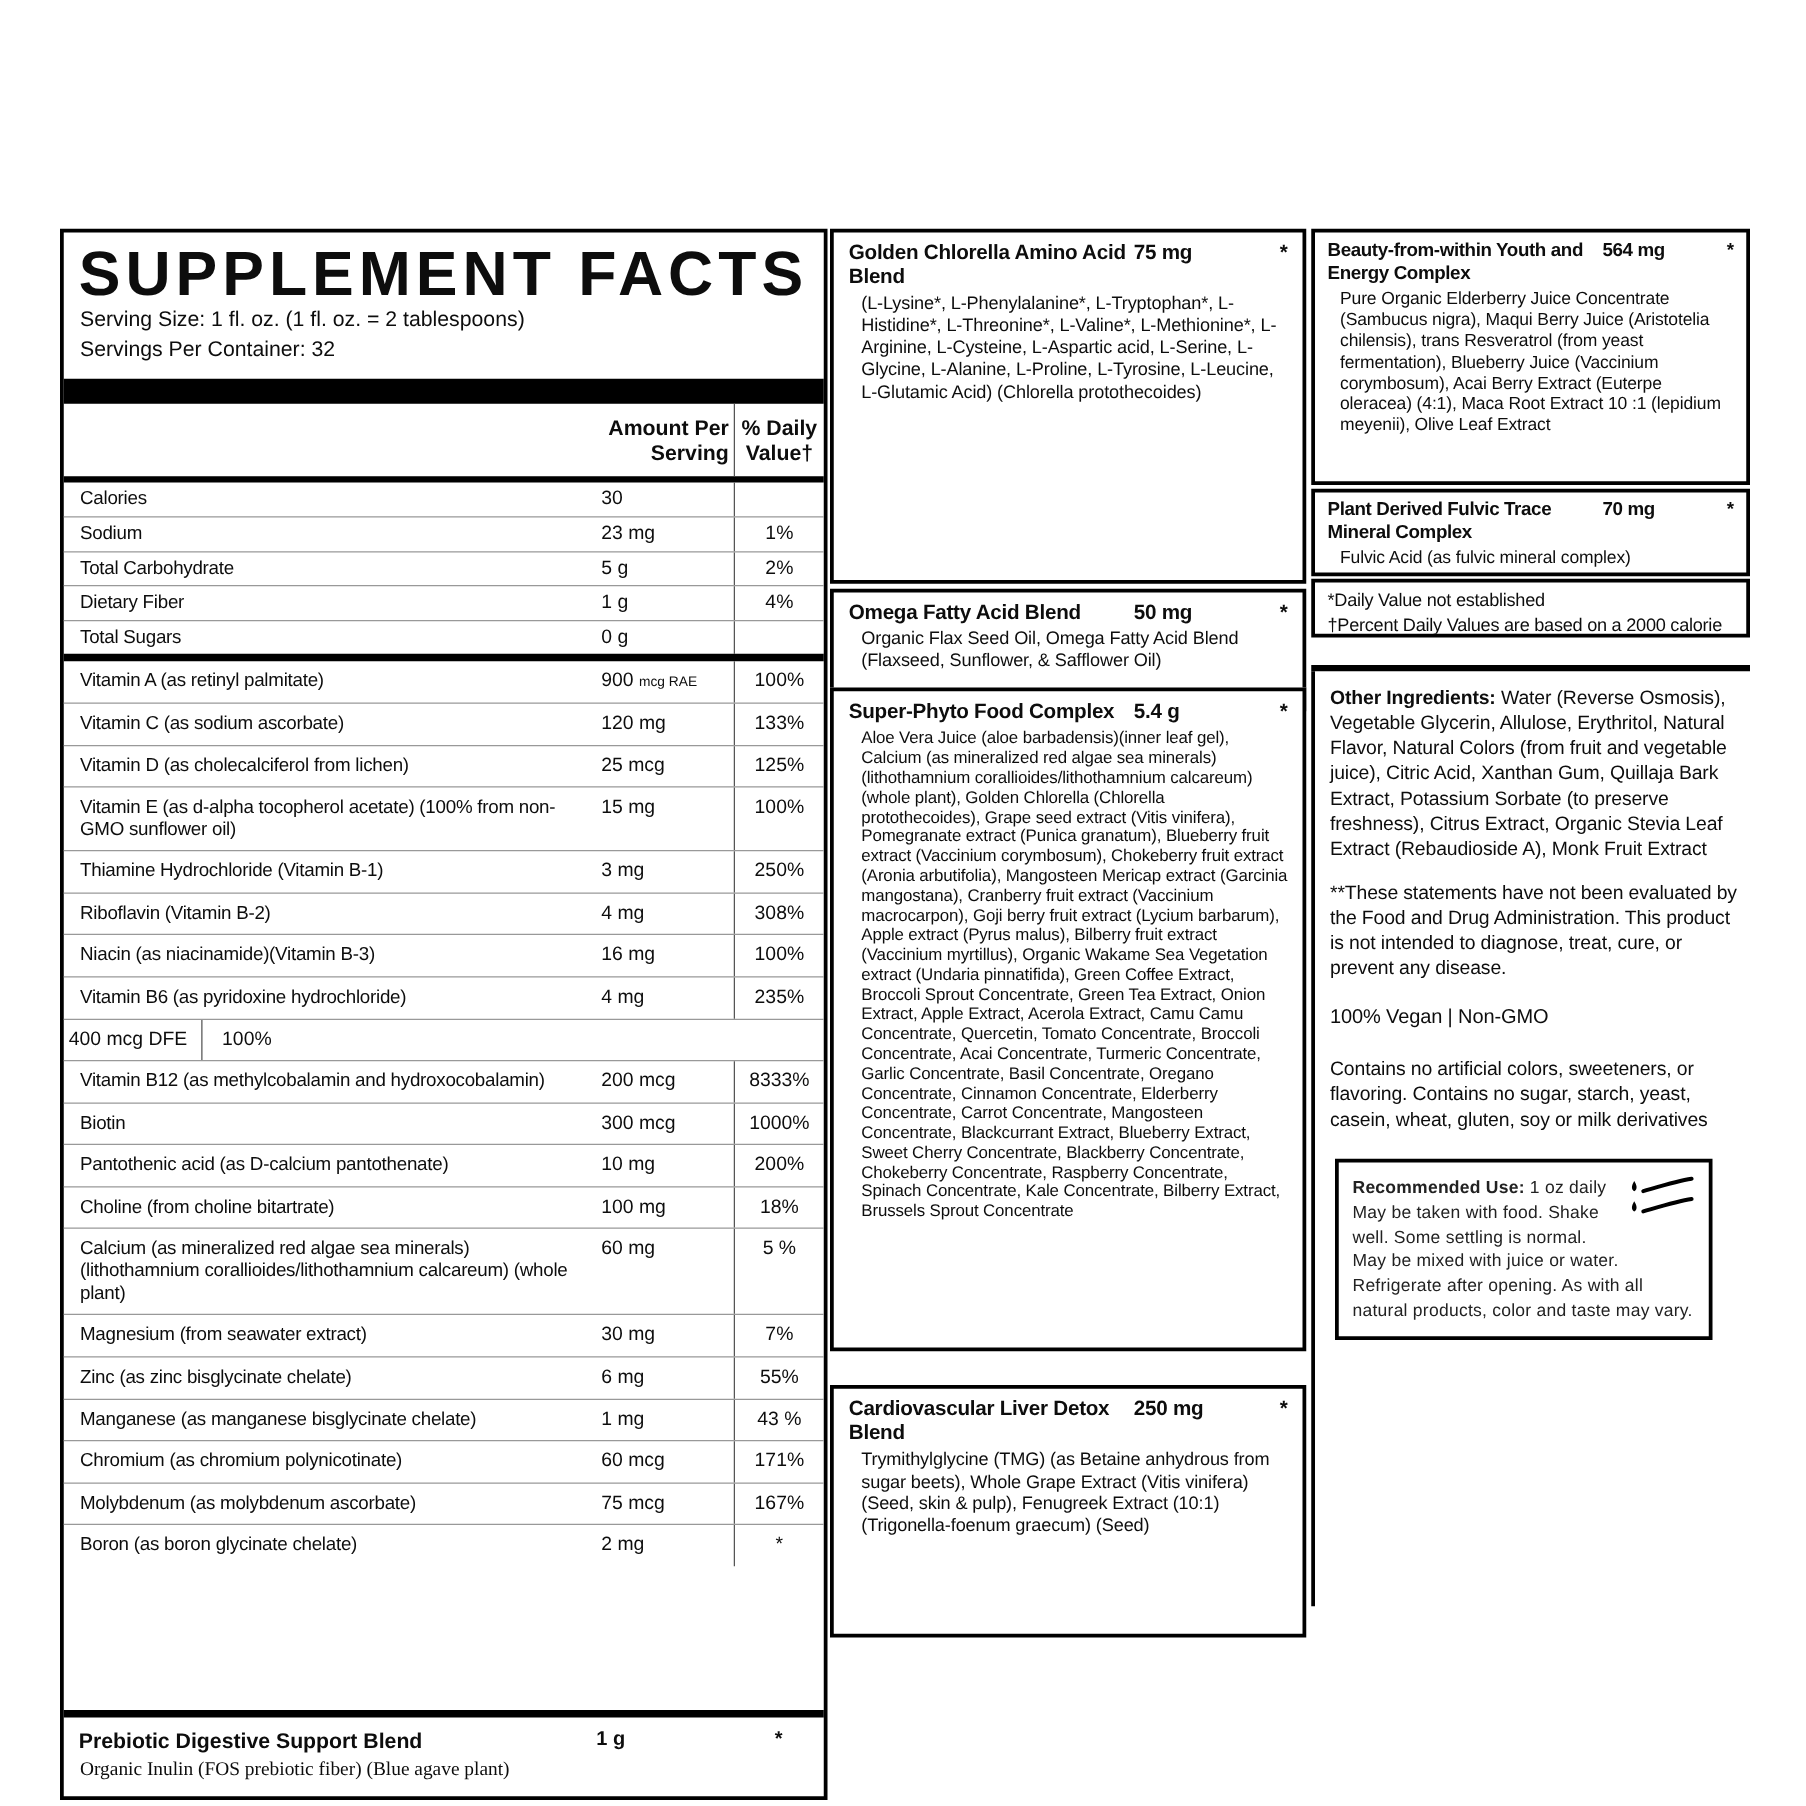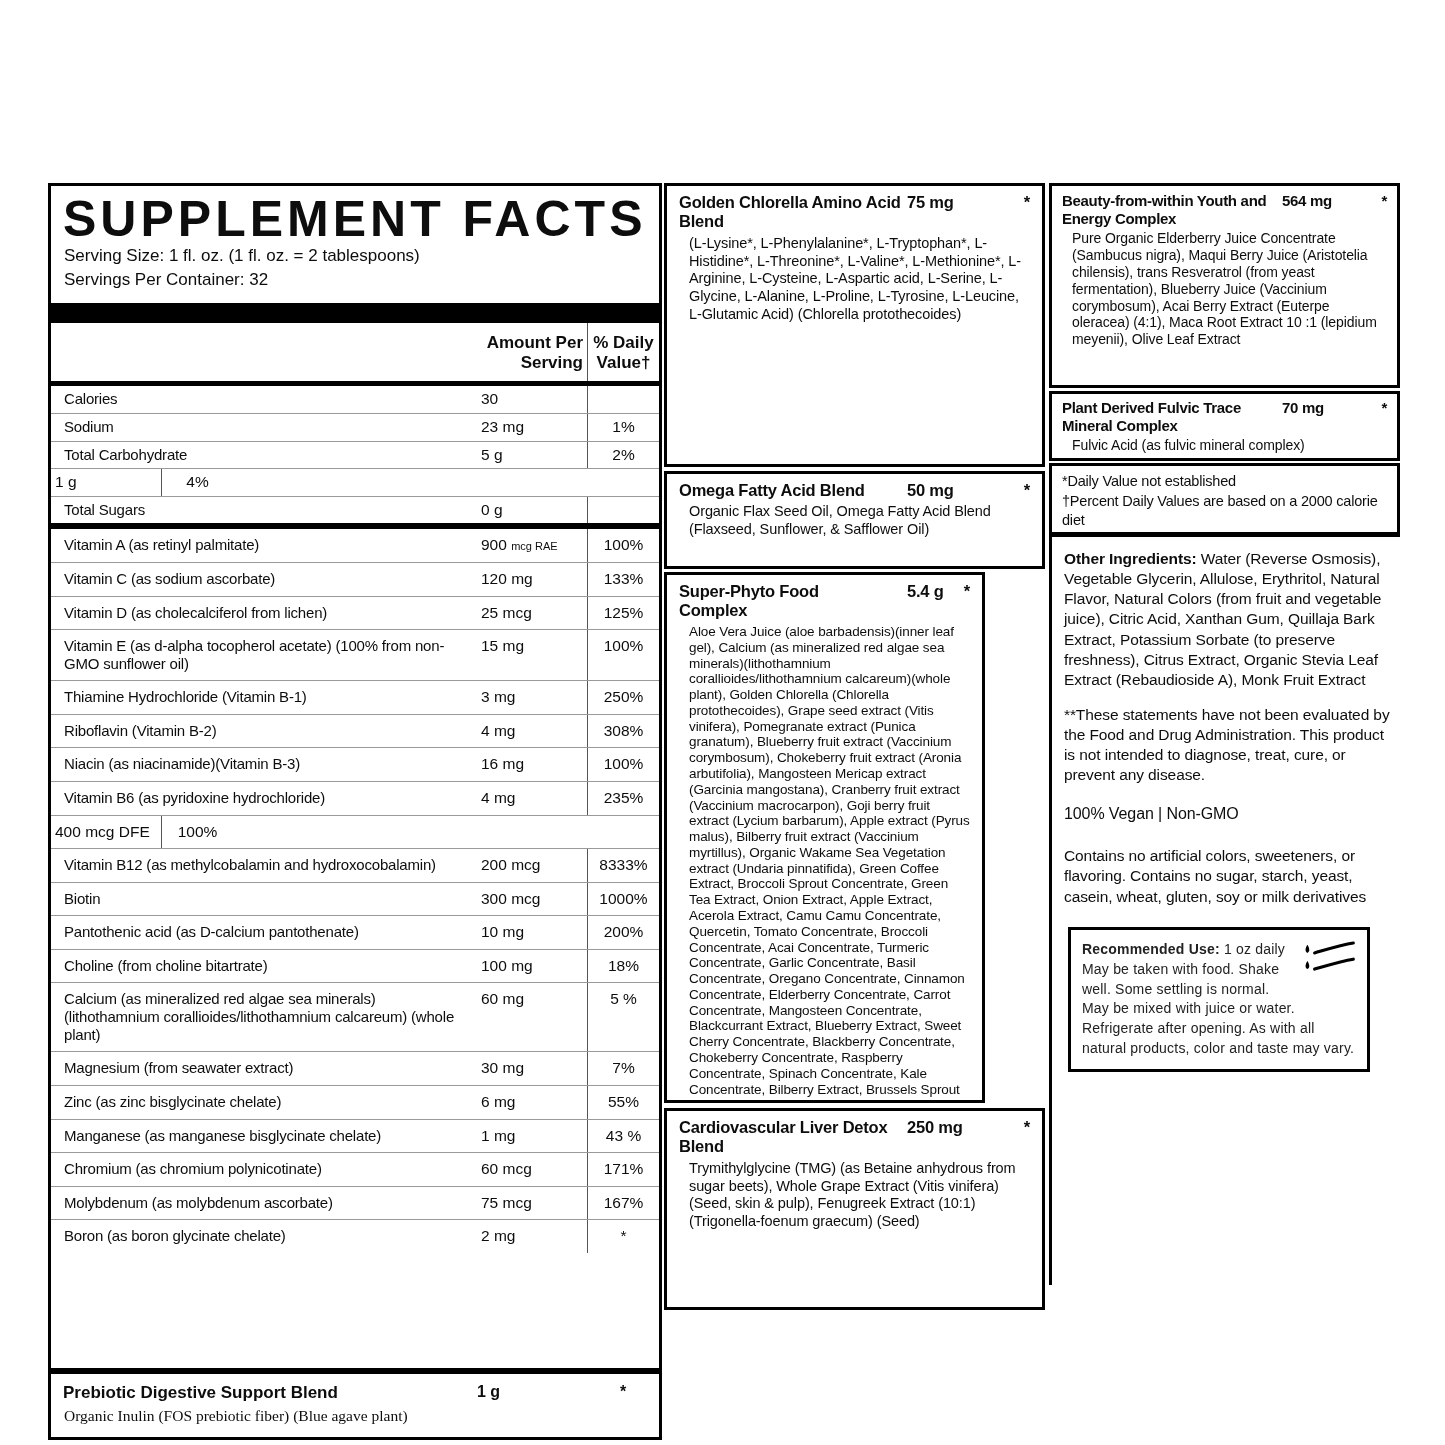--- a/index.html
+++ b/index.html
@@ -40,29 +40,29 @@
   
   .blend-box{position:absolute;border:3px solid #000;background:#fff;
     padding:7px 12px 6px 12px;overflow:hidden;}
   .bhead{position:relative;font-weight:bold;font-size:16.5px;letter-spacing:-0.2px;
     line-height:1.18;padding-right:118px;}
   .bamt{position:absolute;left:228px;top:0;white-space:nowrap;font-weight:bold;}
   .bstar{position:absolute;right:0;top:0;font-weight:bold;}
   .ing{font-size:14.5px;line-height:1.22;padding-left:10px;margin-top:3px;letter-spacing:-0.1px;}
   .box-golden{left:664px;top:183px;width:381px;height:284px;}
   .box-omega{left:664px;top:471px;width:381px;height:98px;}
-  .box-superphyto{left:664px;top:572px;width:321px;height:531px;}
+  .box-superphyto{left:664px;top:550px;width:381px;height:531px;}
   .box-superphyto .ing{font-size:13.5px;line-height:1.17;}
   .box-cardio{left:664px;top:1108px;width:381px;height:202px;}
   .box-beauty{left:1049px;top:183px;width:351px;height:205px;padding:6px 10px;}
   .box-fulvic{left:1049px;top:391px;width:351px;height:70px;padding:5px 10px;}
   .box-beauty .bhead,.box-fulvic .bhead{font-size:15px;letter-spacing:-0.3px;padding-right:112px;}
   .box-beauty .bamt,.box-fulvic .bamt{left:220px;}
   .box-beauty .ing,.box-fulvic .ing{font-size:14px;line-height:1.2;}
-  .box-footnote{left:1049px;top:463px;width:351px;height:74px;padding:6px 8px 16px 10px;}
+  .box-footnote{left:1049px;top:463px;width:351px;height:47px;padding:6px 8px 16px 10px;}
   .fn-line{font-size:14.5px;line-height:1.35;letter-spacing:-0.2px;}
   .right-thick{position:absolute;left:1049px;top:532px;width:351px;height:5px;background:#000;}
 
   
   .right-bottom{position:absolute;left:1049px;top:537px;width:351px;height:748px;
     border-left:3px solid #000;padding:12px 4px 0 12px;}
   .rb-par{font-size:15.5px;line-height:1.3;margin:0 0 15px 0;letter-spacing:-0.1px;}
   .rb-bold{font-weight:bold;}
   .vegan-line{font-size:16px;margin:18px 0 22px 0;}
   .recbox{border:3px solid #000;margin:20px 26px 0 4px;padding:10px 11px;
@@ -96,20 +96,21 @@
     <span class="ncell-dv">1%</span>
   </div>
 
   <div class="nrow">
     <span class="ncell-name">Total Carbohydrate</span>
     <span class="ncell-amt"><span>5 g</span> <span class="amt-small"></span></span>
     <span class="ncell-dv">2%</span>
   </div>
 
   <div class="nrow">
+    <span class="ncell-name">Dietary Fiber</span>
     <span class="ncell-amt"><span>1 g</span> <span class="amt-small"></span></span>
     <span class="ncell-dv">4%</span>
   </div>
 
   <div class="nrow">
     <span class="ncell-name">Total Sugars</span>
     <span class="ncell-amt"><span>0 g</span> <span class="amt-small"></span></span>
     <span class="ncell-dv"></span>
   </div>
 </div>

